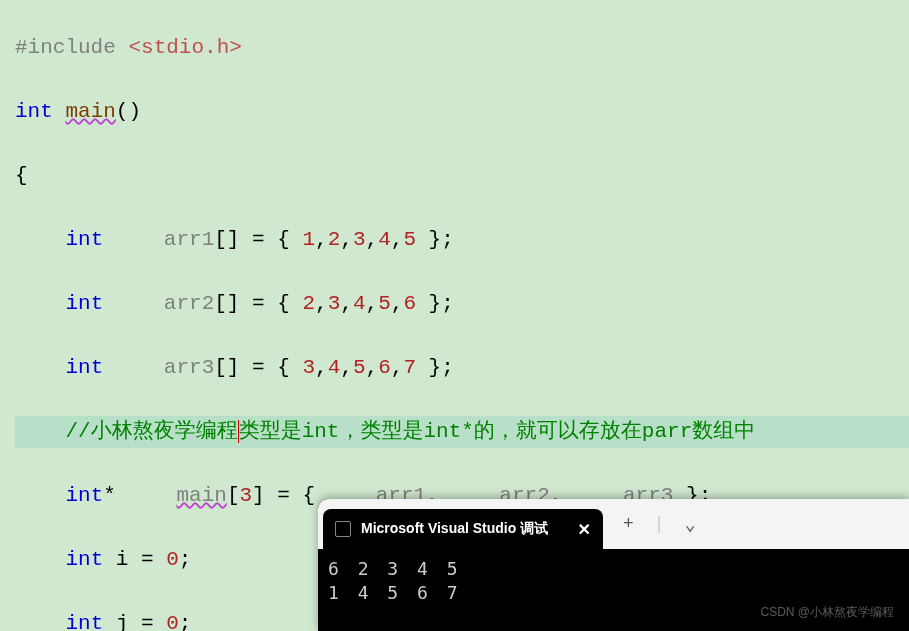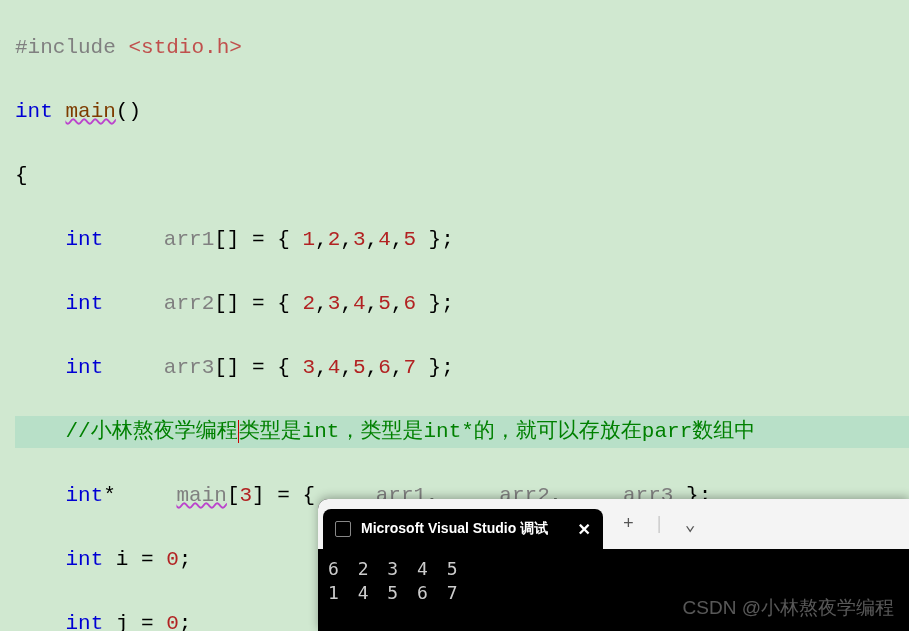--- a/index.html
+++ b/index.html
@@ -109,21 +109,21 @@
       color: #ccc;
       line-height: 24px;
       letter-spacing: 4px;
     }
     .watermark {
       position: absolute;
       bottom: 10px;
       right: 15px;
       color: rgba(220,220,220,0.4);
       font-family: sans-serif;
-      font-size: 19px;
+      font-size: 12px;
       z-index: 10;
     }
   </style>
 </head>
 <body>
 
 <div class="editor">
 <div><span class="pp">#include</span> <span class="ppfile">&lt;stdio.h&gt;</span></div>
 <div><span class="kw">int</span> <span class="fn wavy">main</span><span class="punct">()</span></div>
 <div><span class="punct">{</span></div>

